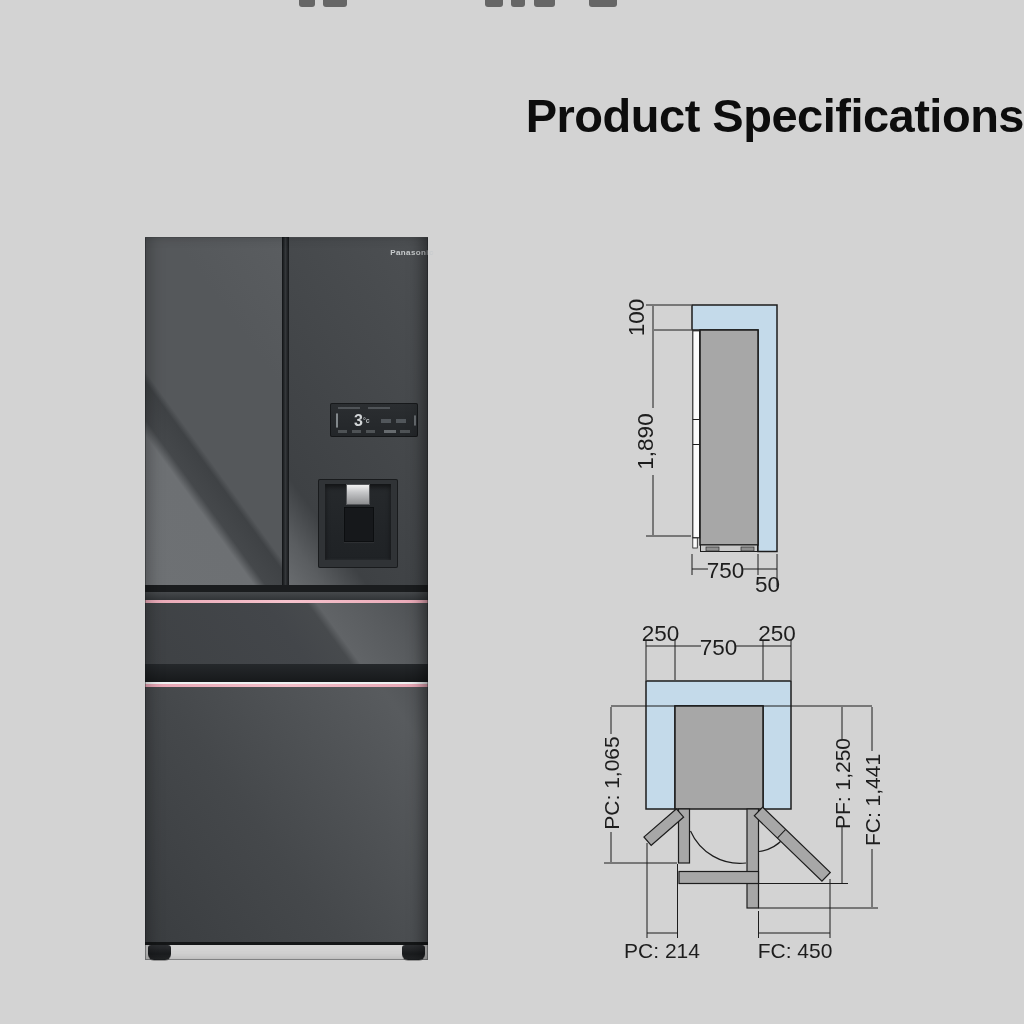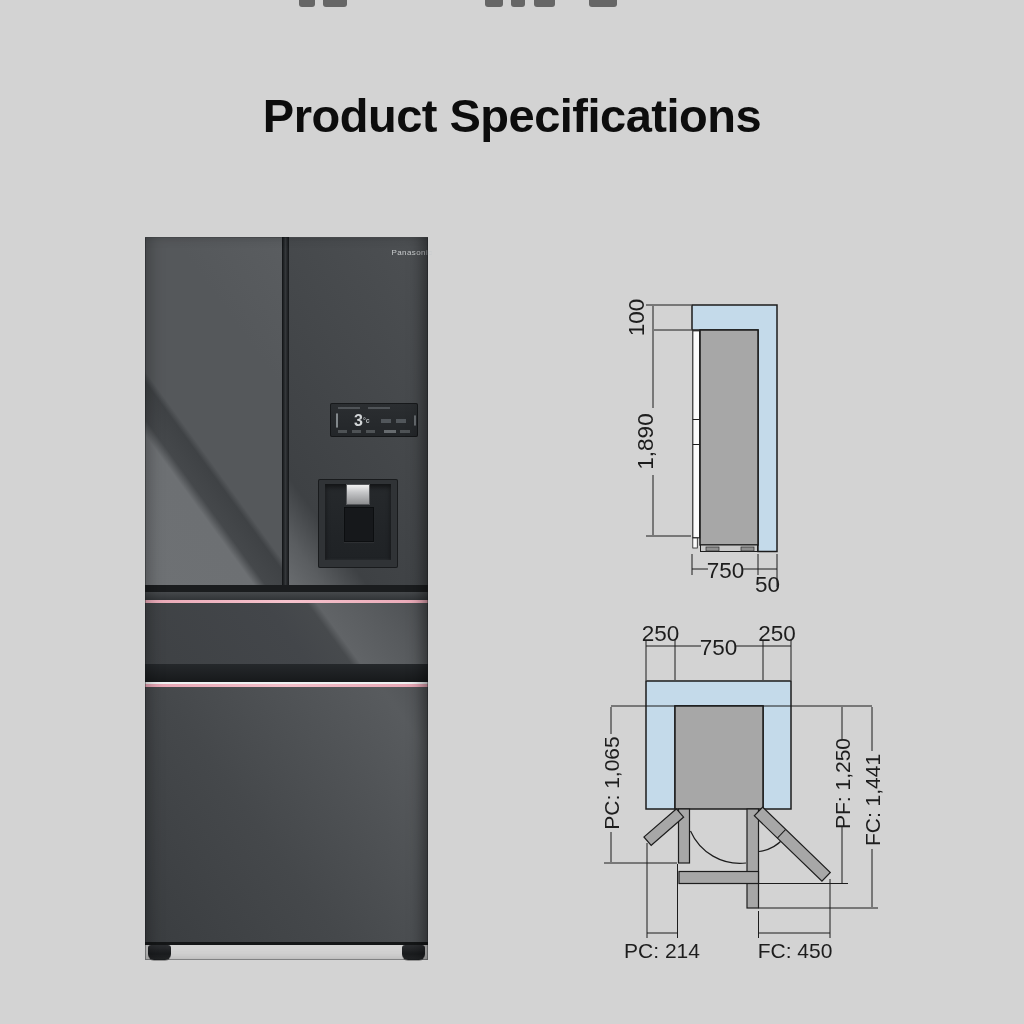--- a/index.html
+++ b/index.html
@@ -6,21 +6,21 @@
   .stage{
     position:relative;width:1024px;height:1024px;margin:0 auto;
     background:#d3d3d3;overflow:hidden;
     font-family:"Liberation Sans",sans-serif;
     -webkit-font-smoothing:antialiased;
   }
   .abs{position:absolute;}
 
   
   .page-title{
-    left:0;top:88px;width:1024px;text-align:center;
+    left:0;top:88px;width:1024px;text-align:right;
     font-size:47px;font-weight:bold;color:#0d0d0d;letter-spacing:-0.5px;
   }
   .section-heading{
     left:551px;top:233px;width:400px;text-align:center;
     font-size:28px;font-weight:bold;color:#111;letter-spacing:-0.5px;
   }
 
   
   .crop-mark{top:0;height:7px;background:#4b4b4b;border-radius:0 0 3px 3px;opacity:.8;}
 
@@ -36,21 +36,21 @@
     left:137px;top:0;width:7px;height:348px;
     background:linear-gradient(90deg,#101214,#34373a 50%,#131517);
   }
   .door-right{
     left:144px;top:0;width:139px;height:348px;
     background:linear-gradient(54deg,#696c6f 0%,#5a5d60 9%,#3e4144 20%,#44474a 52%,#4d5053 100%);
     border-top:1px solid #6f7275;box-sizing:border-box;
   }
   .brand{
     left:237px;top:11px;width:60px;
-    font-size:8px;font-weight:normal;color:#c9ccce;letter-spacing:.4px;text-align:center;
+    font-size:8px;font-weight:bold;color:#c9ccce;letter-spacing:.4px;text-align:center;
   }
   .display{
     left:185px;top:166px;width:88px;height:34px;
     background:linear-gradient(#2b2e31,#232629);border-radius:2px;
     box-shadow:0 0 0 1px rgba(10,12,14,.6) inset;
   }
   .disp-row-top{position:absolute;left:8px;top:4px;width:70px;height:2px;
     background:linear-gradient(90deg,#6f7478 0 22px,transparent 22px 30px,#6f7478 30px 52px,transparent 52px);opacity:.55;}
   .disp-main{position:absolute;left:6px;top:9px;right:5px;height:17px;display:flex;align-items:center;gap:4px;}
   .disp-fridge-icon{width:8px;height:13px;border:1px solid #9aa0a4;border-radius:1px;position:relative;opacity:.8;}

